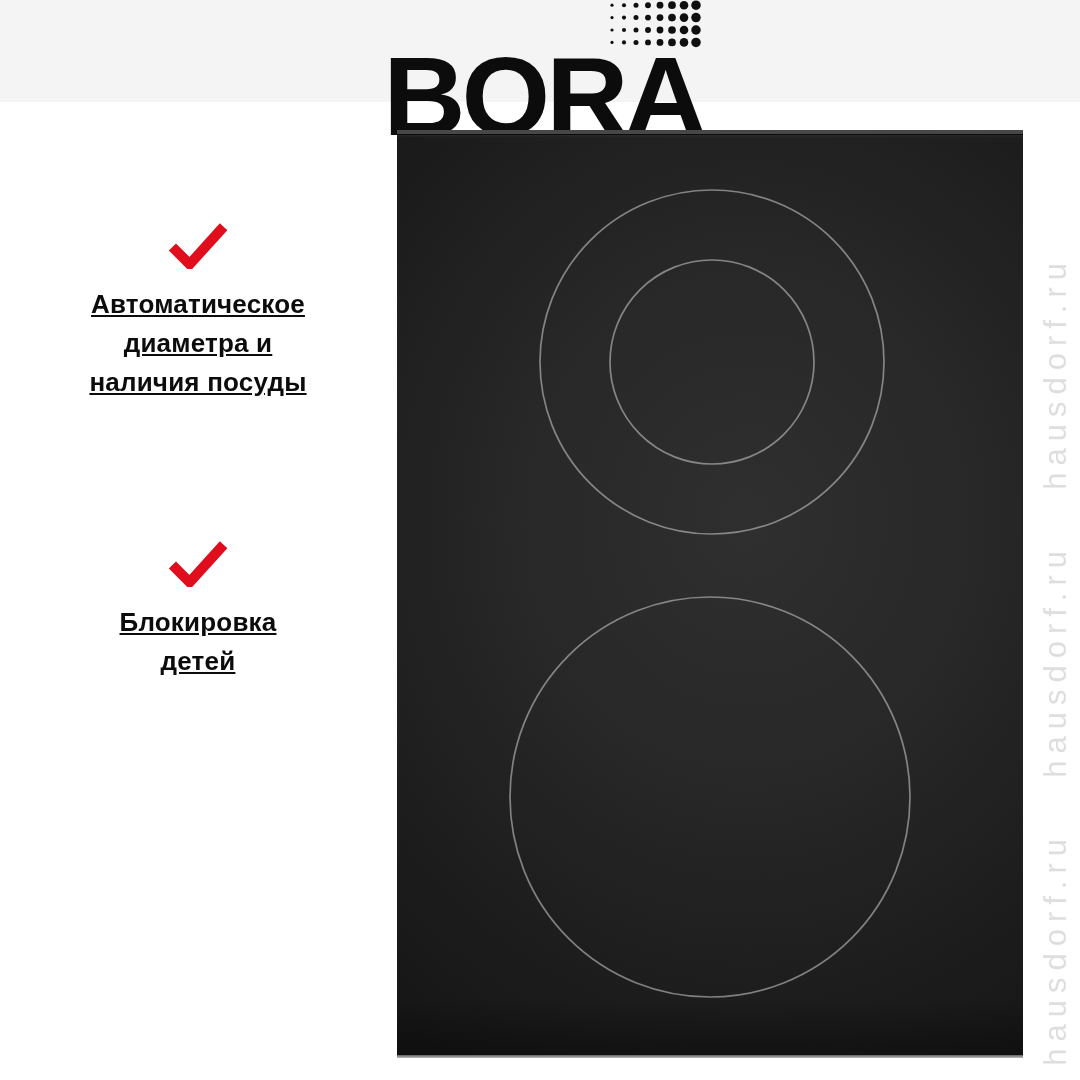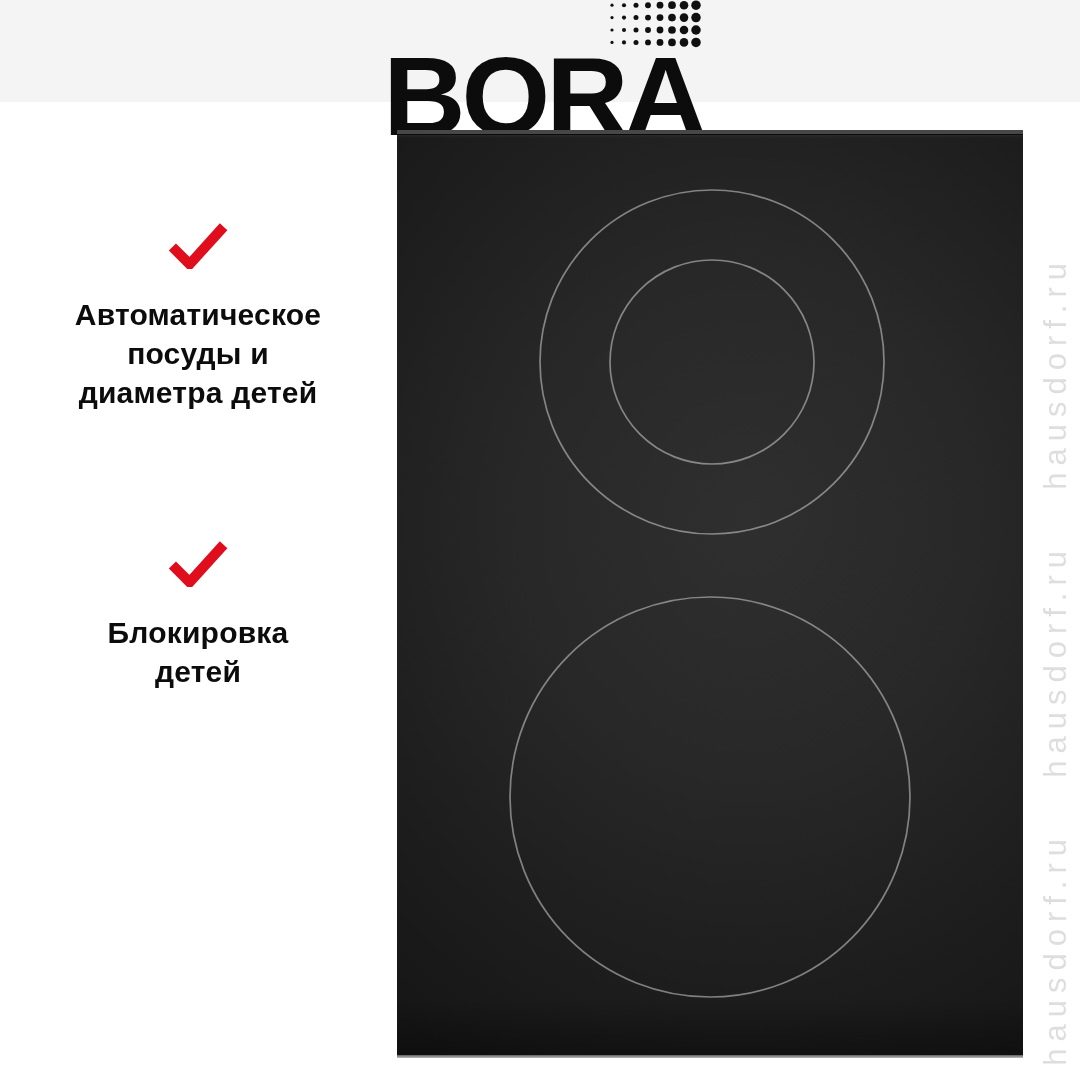--- a/index.html
+++ b/index.html
@@ -20,22 +20,22 @@
   }
   
   .features{position:absolute;left:12px;top:0;width:372px;height:1080px;}
   .feature{position:absolute;left:0;width:100%;text-align:center;}
   .feature-1{top:219px;}
   .feature-2{top:537px;}
   .feature-3{top:828px;}
   .check{width:60px;height:50px;display:block;margin:0 auto;}
   .check polyline{fill:none;stroke-width:17;stroke-linecap:butt;stroke-linejoin:miter;}
   .feature-text{
-    margin-top:26px;font-size:30px;line-height:39px;font-weight:700;
-    color:#0c0c0c;letter-spacing:.2px;
+    margin-top:16px;font-size:26px;line-height:39px;font-weight:700;
+    color:#0c0c0c;letter-spacing:.2px;text-decoration:underline;
   }
   
   .product{
     position:absolute;left:397px;top:130px;width:626px;height:928px;margin:0;
     background:
       linear-gradient(180deg, rgba(100,100,100,.85) 0px, rgba(70,70,70,.45) 3px, rgba(0,0,0,0) 8px),
       linear-gradient(0deg, rgba(0,0,0,.35) 0px, rgba(0,0,0,0) 60px),
       radial-gradient(90% 68% at 56% 42%, #2f2f2f 0%, #282828 40%, #1e1e1e 72%, #161616 100%);
   }
   .edge-top{
@@ -126,22 +126,22 @@
   </header>
 
   <aside class="features">
 
     <section class="feature feature-1">
       <svg class="check" viewBox="0 0 100 84">
         <polyline points="7,47 36,76 93,13" stroke="#e00d1d"></polyline>
       </svg>
       <div class="feature-text">
         <div>Автоматическое</div>
-        <div>посуды и</div>
-        <div>диаметра детей</div>
+        <div>диаметра и</div>
+        <div>наличия посуды</div>
       </div>
     </section>
 
     <section class="feature feature-2">
       <svg class="check" viewBox="0 0 100 84">
         <polyline points="7,47 36,76 93,13" stroke="#e00d1d"></polyline>
       </svg>
       <div class="feature-text">
         <div>Блокировка</div>
         <div>детей</div>

